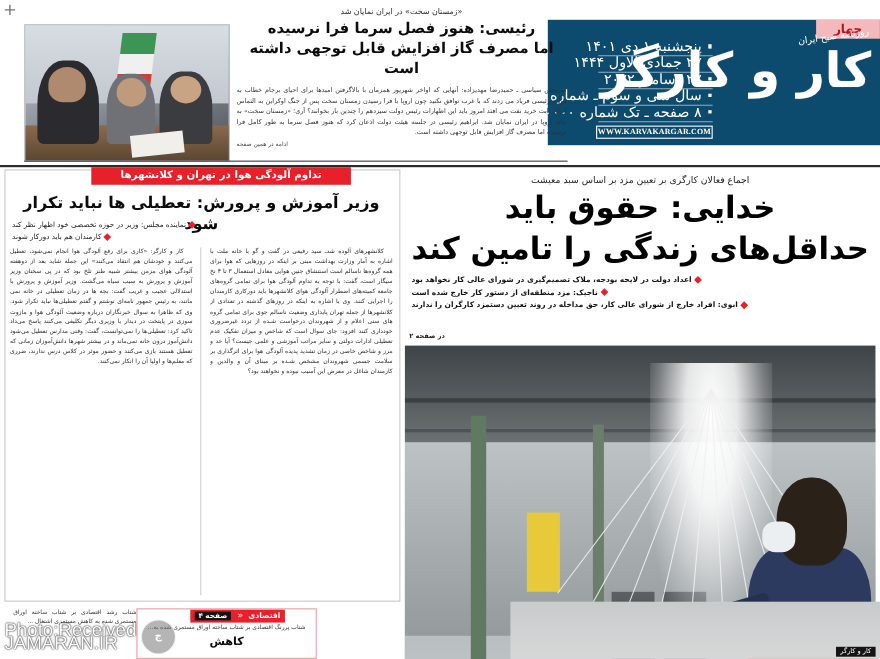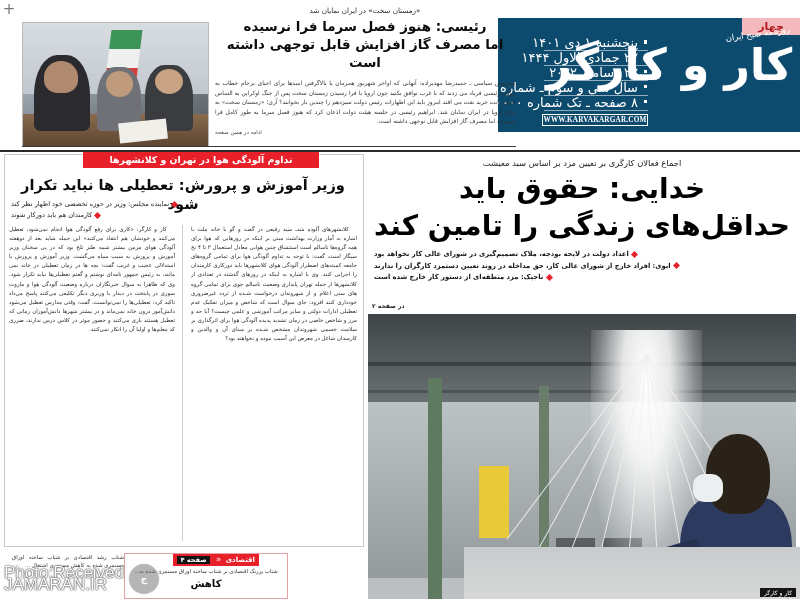--- a/index.html
+++ b/index.html
@@ -513,22 +513,22 @@
         </div>
       </div>
     </div>
 
     <div class="right-block">
       <div class="main-eyebrow">اجماع فعالان کارگری بر تعیین مزد بر اساس سبد معیشت</div>
       <div class="main-h1">خدایی: حقوق باید</div>
       <div class="main-h1">حداقل‌های زندگی را تامین کند</div>
       <div class="main-bullets">
         <div class="b"><span class="dot"></span><span>اعداد دولت در لایحه بودجه، ملاک تصمیم‌گیری در شورای عالی کار نخواهد بود</span></div>
+        <div class="b"><span class="dot"></span><span>ناجیک: مزد منطقه‌ای از دستور کار خارج شده است</span></div>
         <div class="b"><span class="dot"></span><span>ابوی: افراد خارج از شورای عالی کار، حق مداخله در روند تعیین دستمزد کارگران را ندارند</span></div>
-        <div class="b"><span class="dot"></span><span>ناجیک: مزد منطقه‌ای از دستور کار خارج شده است</span></div>
       </div>
       <div class="main-pageref">در صفحه ۲</div>
 
       <div class="main-photo">
         <div class="mp-ceiling"></div>
         <div class="mp-beam"></div>
         <div class="mp-beam2"></div>
         <div class="mp-floor"></div>
         <div class="mp-post"></div>
         <div class="mp-post2"></div>

